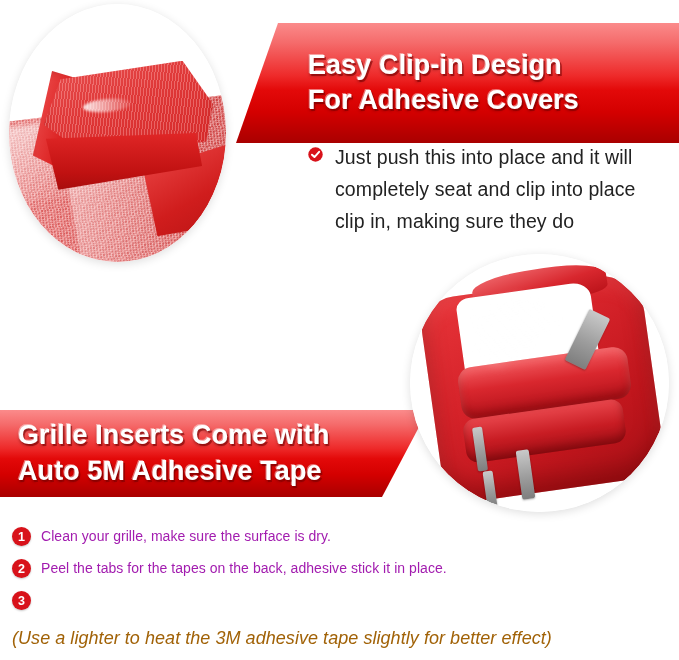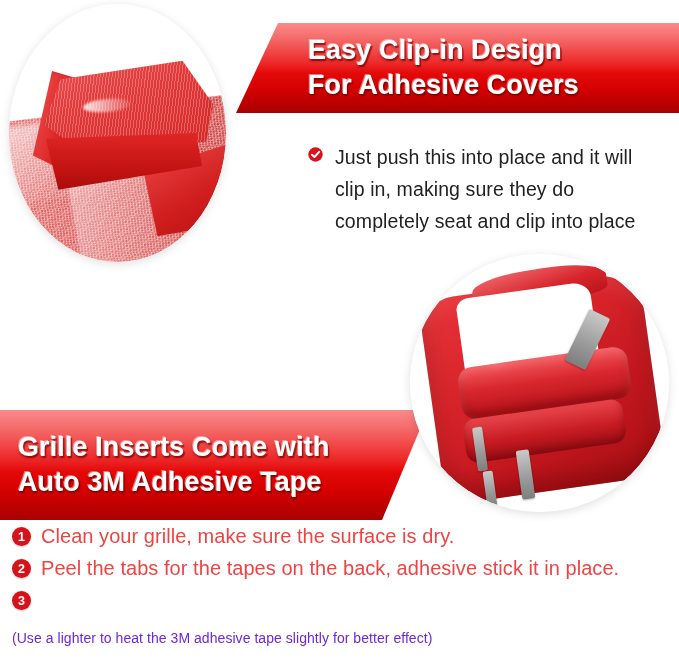--- a/index.html
+++ b/index.html
@@ -148,27 +148,27 @@
     font-size:27px;
     line-height:1.30;
     letter-spacing:.1px;
     white-space:nowrap;
     text-shadow:
       1.6px 1.6px 0 rgba(120,0,0,.55),
       -1px -1px 0 rgba(255,255,255,.45),
       0 2px 3px rgba(90,0,0,.45);
   }
   #banner-headlight{
-    left:236px;top:23px;width:443px;height:90px;
+    left:236px;top:23px;width:443px;height:120px;
     padding-left:72px;
     clip-path:polygon(42px 0,100% 0,100% 100%,0 100%);
     justify-content:center;
   }
   #banner-adhesive{
-    left:0px;top:410px;width:428px;height:110px;
+    left:0px;top:410px;width:428px;height:87px;
     padding-left:18px;
     clip-path:polygon(0 0,100% 0,calc(100% - 46px) 100%,0 100%);
   }
 
   
   #clip-note{
     position:absolute;left:306px;top:141px;width:389px;
     display:flex;align-items:flex-start;
   }
   .check-icon{
@@ -184,24 +184,24 @@
   #steps{position:absolute;left:12px;top:524px;width:660px;}
   .step{display:flex;align-items:flex-start;margin-bottom:8px;}
   .num{
     flex:0 0 auto;width:19px;height:19px;border-radius:50%;
     background:#d8121a;color:#ffffff;
     font-size:12.5px;font-weight:bold;
     display:flex;align-items:center;justify-content:center;
     margin-top:3px;margin-right:10px;
     box-shadow:0 1px 2px rgba(0,0,0,.22);
   }
-  .step .stext{font-size:20px;line-height:24px;color:#ef4444;letter-spacing:.05px;}
+  .step .stext{font-size:14px;line-height:24px;color:#a21caf;letter-spacing:.05px;}
   #footnote{
     position:absolute;left:12px;top:626px;width:660px;
-    font-size:14px;line-height:24px;color:#6d28d9;letter-spacing:.05px;
+    font-size:18px;line-height:24px;color:#a16207;letter-spacing:.05px;font-style:italic;
   }
 </style>
 </head>
 <body>
 
 <div id="stage">
 
   <div class="photo" id="photo-clip">
     <div class="inner">
       <div class="p1-panel"></div>
@@ -223,28 +223,28 @@
   <div id="clip-note">
     <span class="check-icon">
       <svg viewBox="0 0 20 20" width="19" height="19" aria-hidden="true">
         <circle cx="10" cy="10" r="9" fill="#ffffff"></circle>
         <circle cx="10" cy="10" r="7.6" fill="#d8121a"></circle>
         <path d="M6.3 10.2 L8.9 12.7 L13.8 7.2" fill="none" stroke="#ffffff" stroke-width="2.1" stroke-linecap="round" stroke-linejoin="round"></path>
       </svg>
     </span>
     <span class="text">
       <span class="ln">Just push this into place and it will</span>
+      <span class="ln">completely seat and clip into place</span>
       <span class="ln">clip in, making sure they do</span>
-      <span class="ln">completely seat and clip into place</span>
     </span>
   </div>
 
   <div class="banner" id="banner-adhesive">
     <span class="line">Grille Inserts Come with</span>
-    <span class="line">Auto 3M Adhesive Tape</span>
+    <span class="line">Auto 5M Adhesive Tape</span>
   </div>
 
   <div class="photo" id="photo-tape">
     <div class="inner">
       <div class="p2-body"></div>
       <div class="p2-topbar"></div>
       <div class="p2-cut"></div>
       <div class="p2-ridge"></div>
       <div class="p2-ridge2"></div>
       <div class="p2-gloss"></div>

